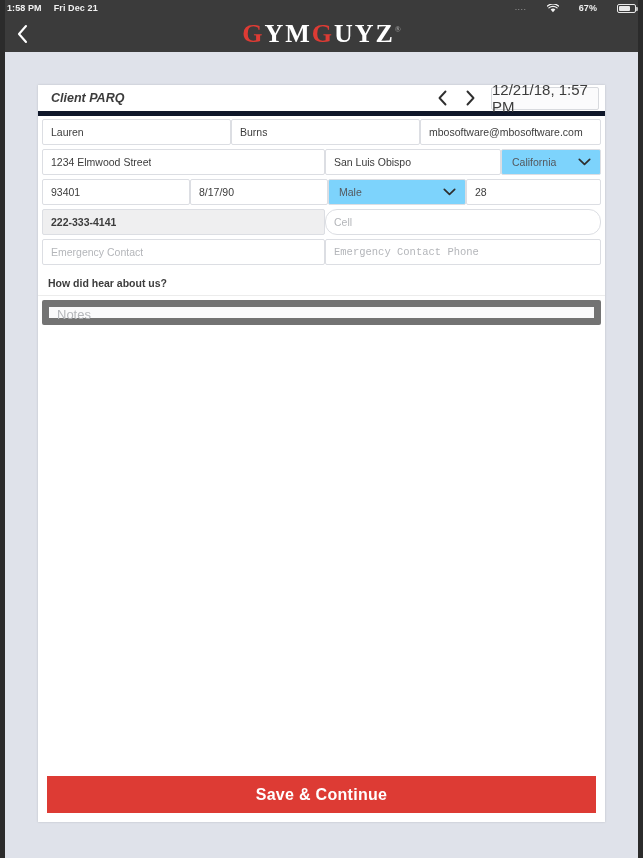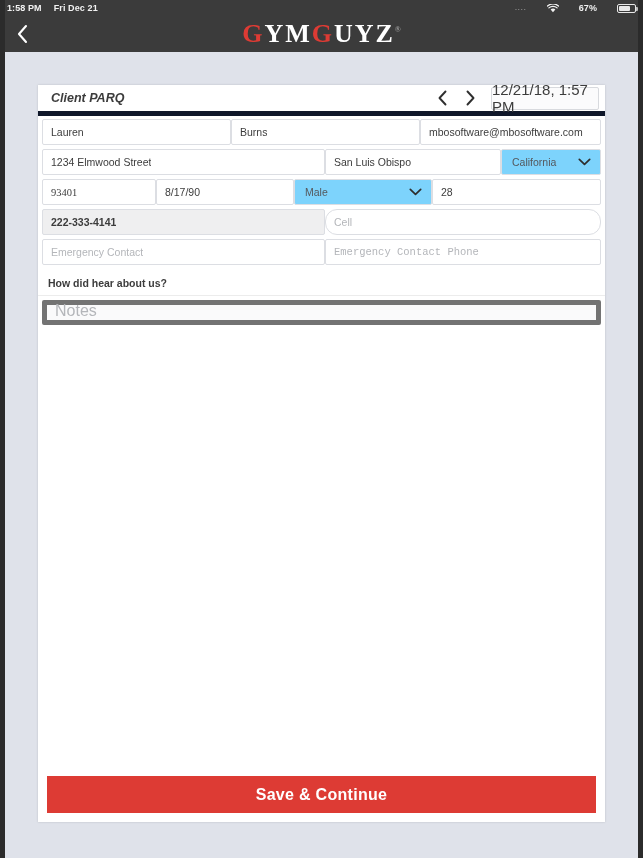--- a/index.html
+++ b/index.html
@@ -228,27 +228,27 @@
     font-size: 10.5px;
     font-weight: bold;
     color: #3c3c3c;
     border-bottom: 1px solid #ececec;
     margin: 2px 0 4px 0;
   }
 
   .notes {
     height: 25px;
     margin: 0 4px;
-    border: 5px solid #737373;
+    border: 7px solid #737373;
     background: #fafafb;
     border-radius: 2px;
     display: flex;
-    align-items: flex-end;
+    align-items: flex-start;
     padding: 0 8px;
-    font-size: 16px;
+    font-size: 13px;
     color: #b4b6ba;
     cursor: text;
   }
 
   .spacer { flex: 1; }
 
   
   .save-wrap { padding: 6px 9px 9px 9px; }
   .save-btn {
     height: 37px;
@@ -267,21 +267,21 @@
     text-align: right;
   }
 
   
   .w-first { width: 189px; }
   .w-last  { width: 189px; }
   .w-email { flex: 1; }
   .w-addr  { width: 283px; }
   .w-city  { width: 176px; }
   .w-state { flex: 1; }
-  .w-zip   { width: 114px; font-family: Liberation Serif, serif; }
+  .w-zip   { width: 148px; }
   .w-dob   { width: 138px; }
   .w-gen   { width: 138px; }
   .w-age   { flex: 1; }
   .w-phone { width: 283px; }
   .w-cell  { flex: 1; border-radius: 12px; }
   .w-ec    { width: 283px; }
   .w-ecp   { flex: 1; font-family: Liberation Mono, monospace; }
 </style>
 </head>
 <body>

